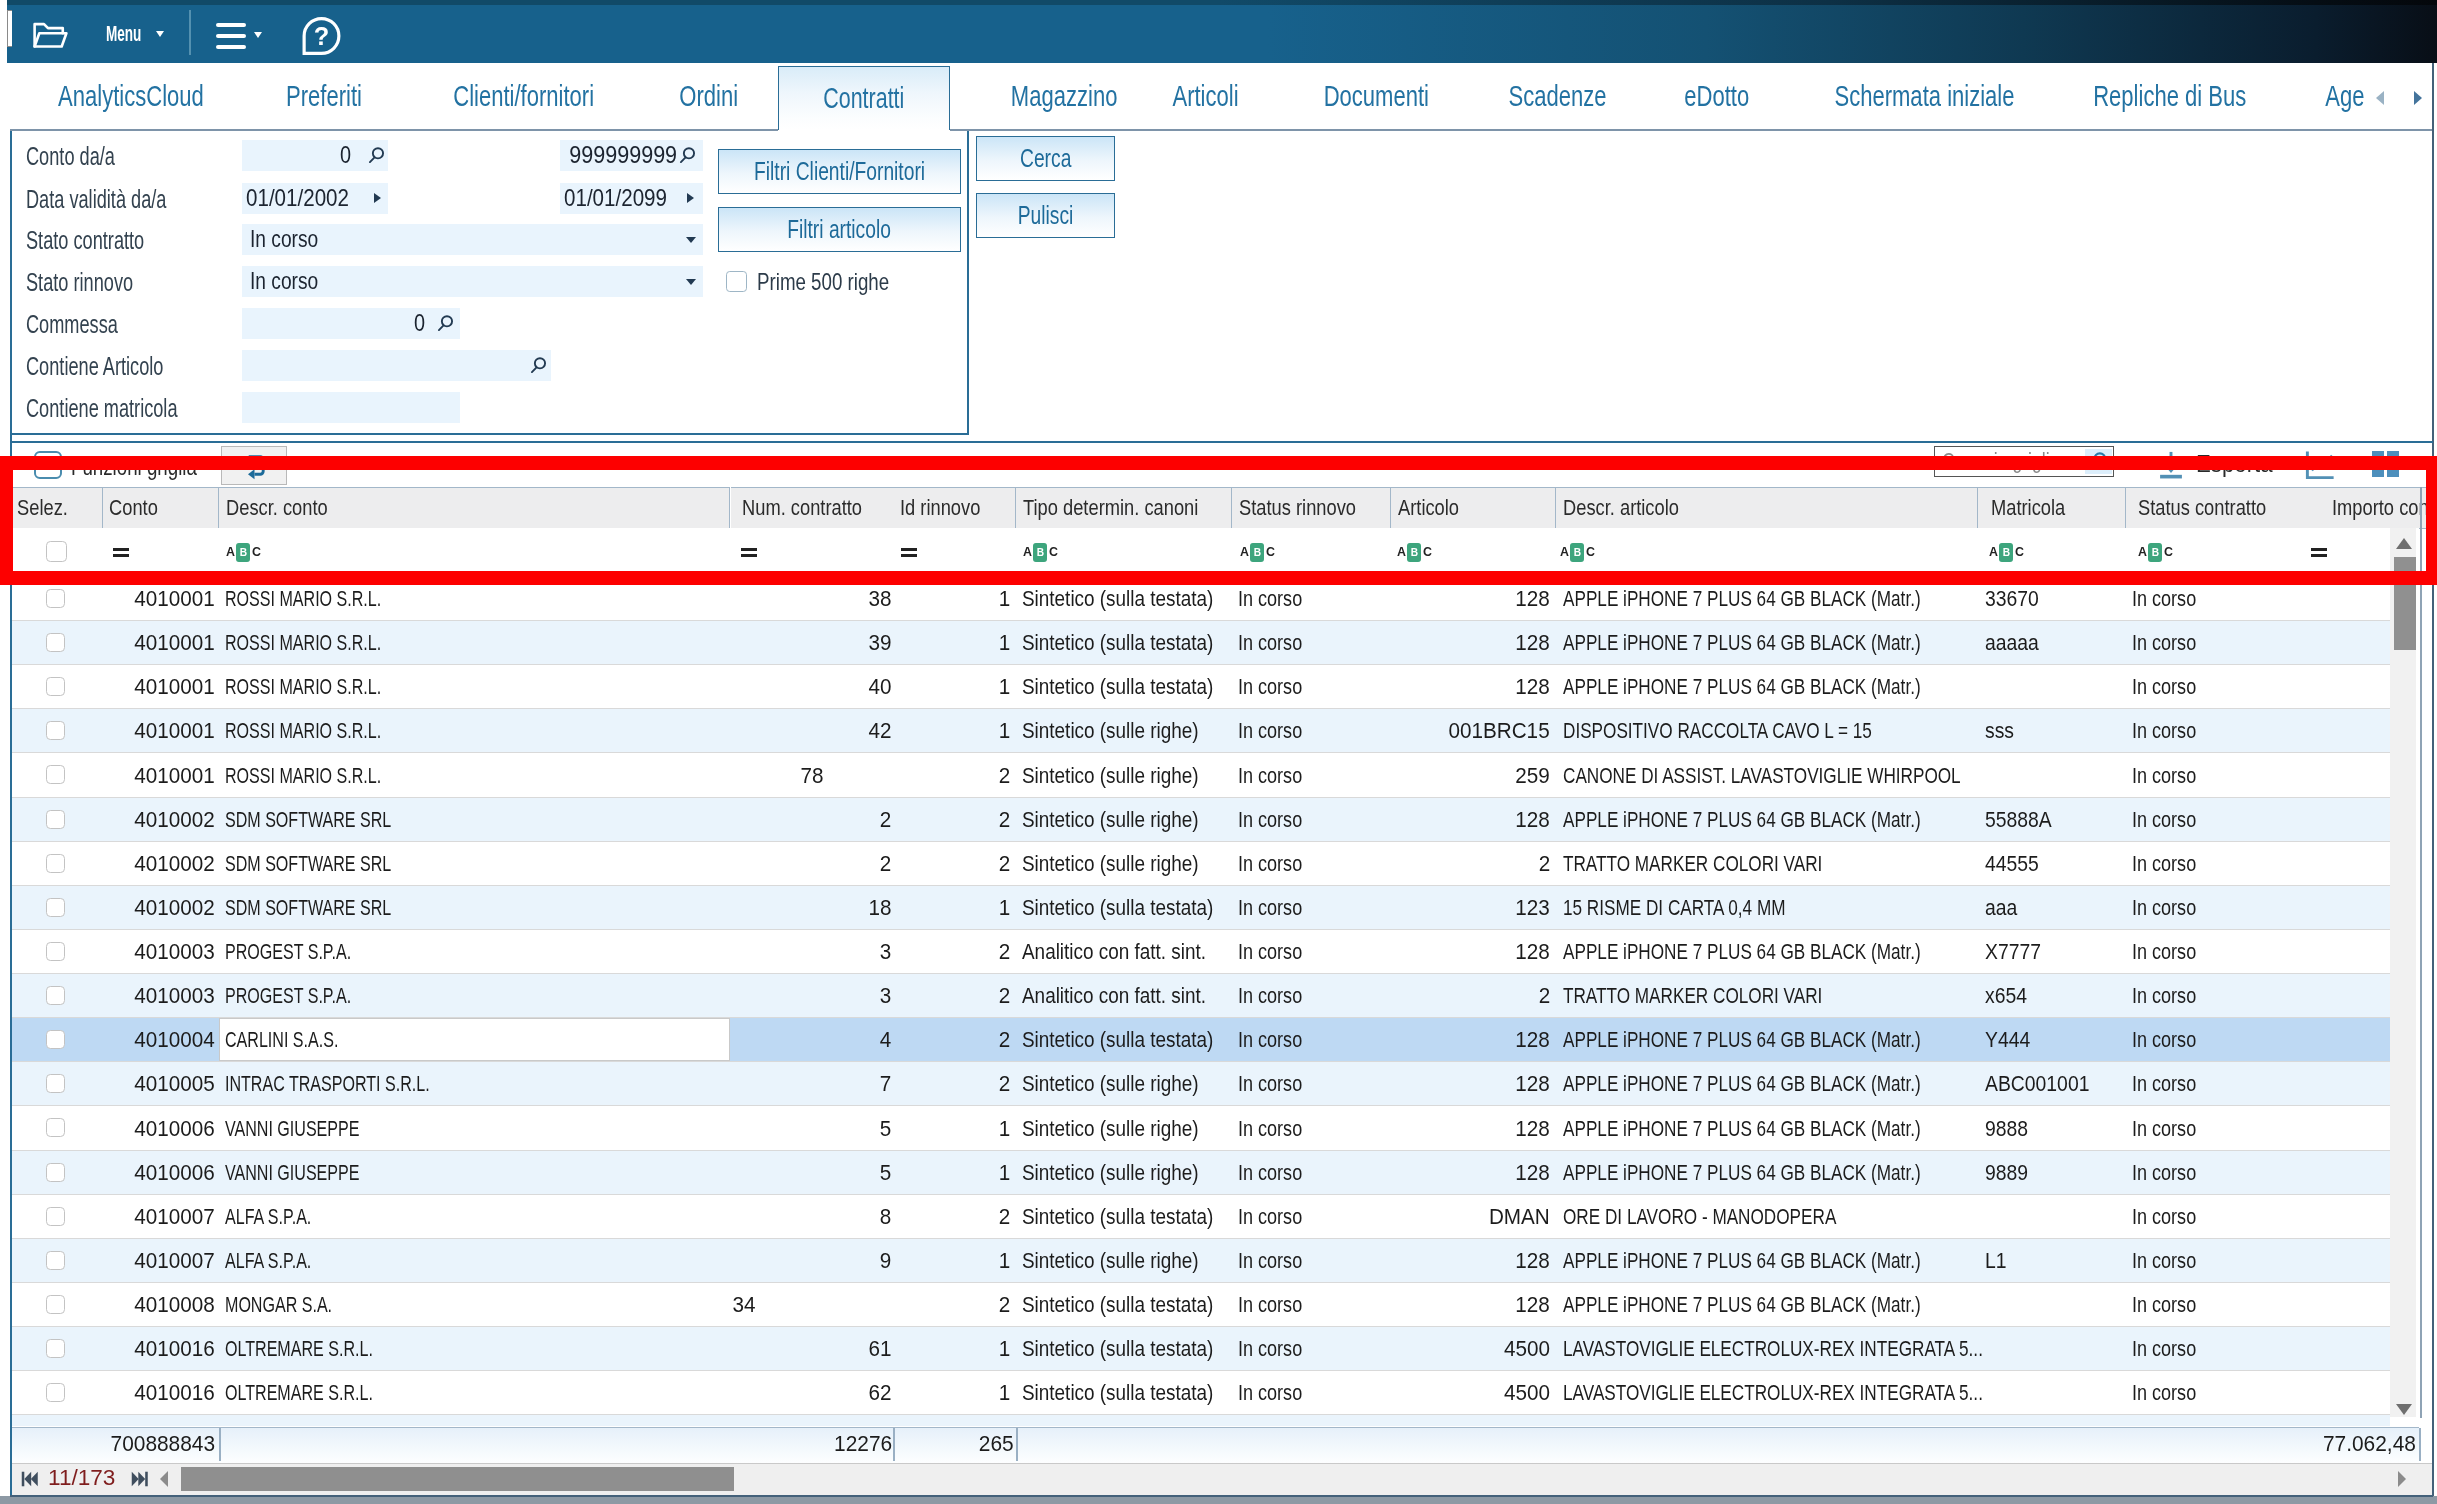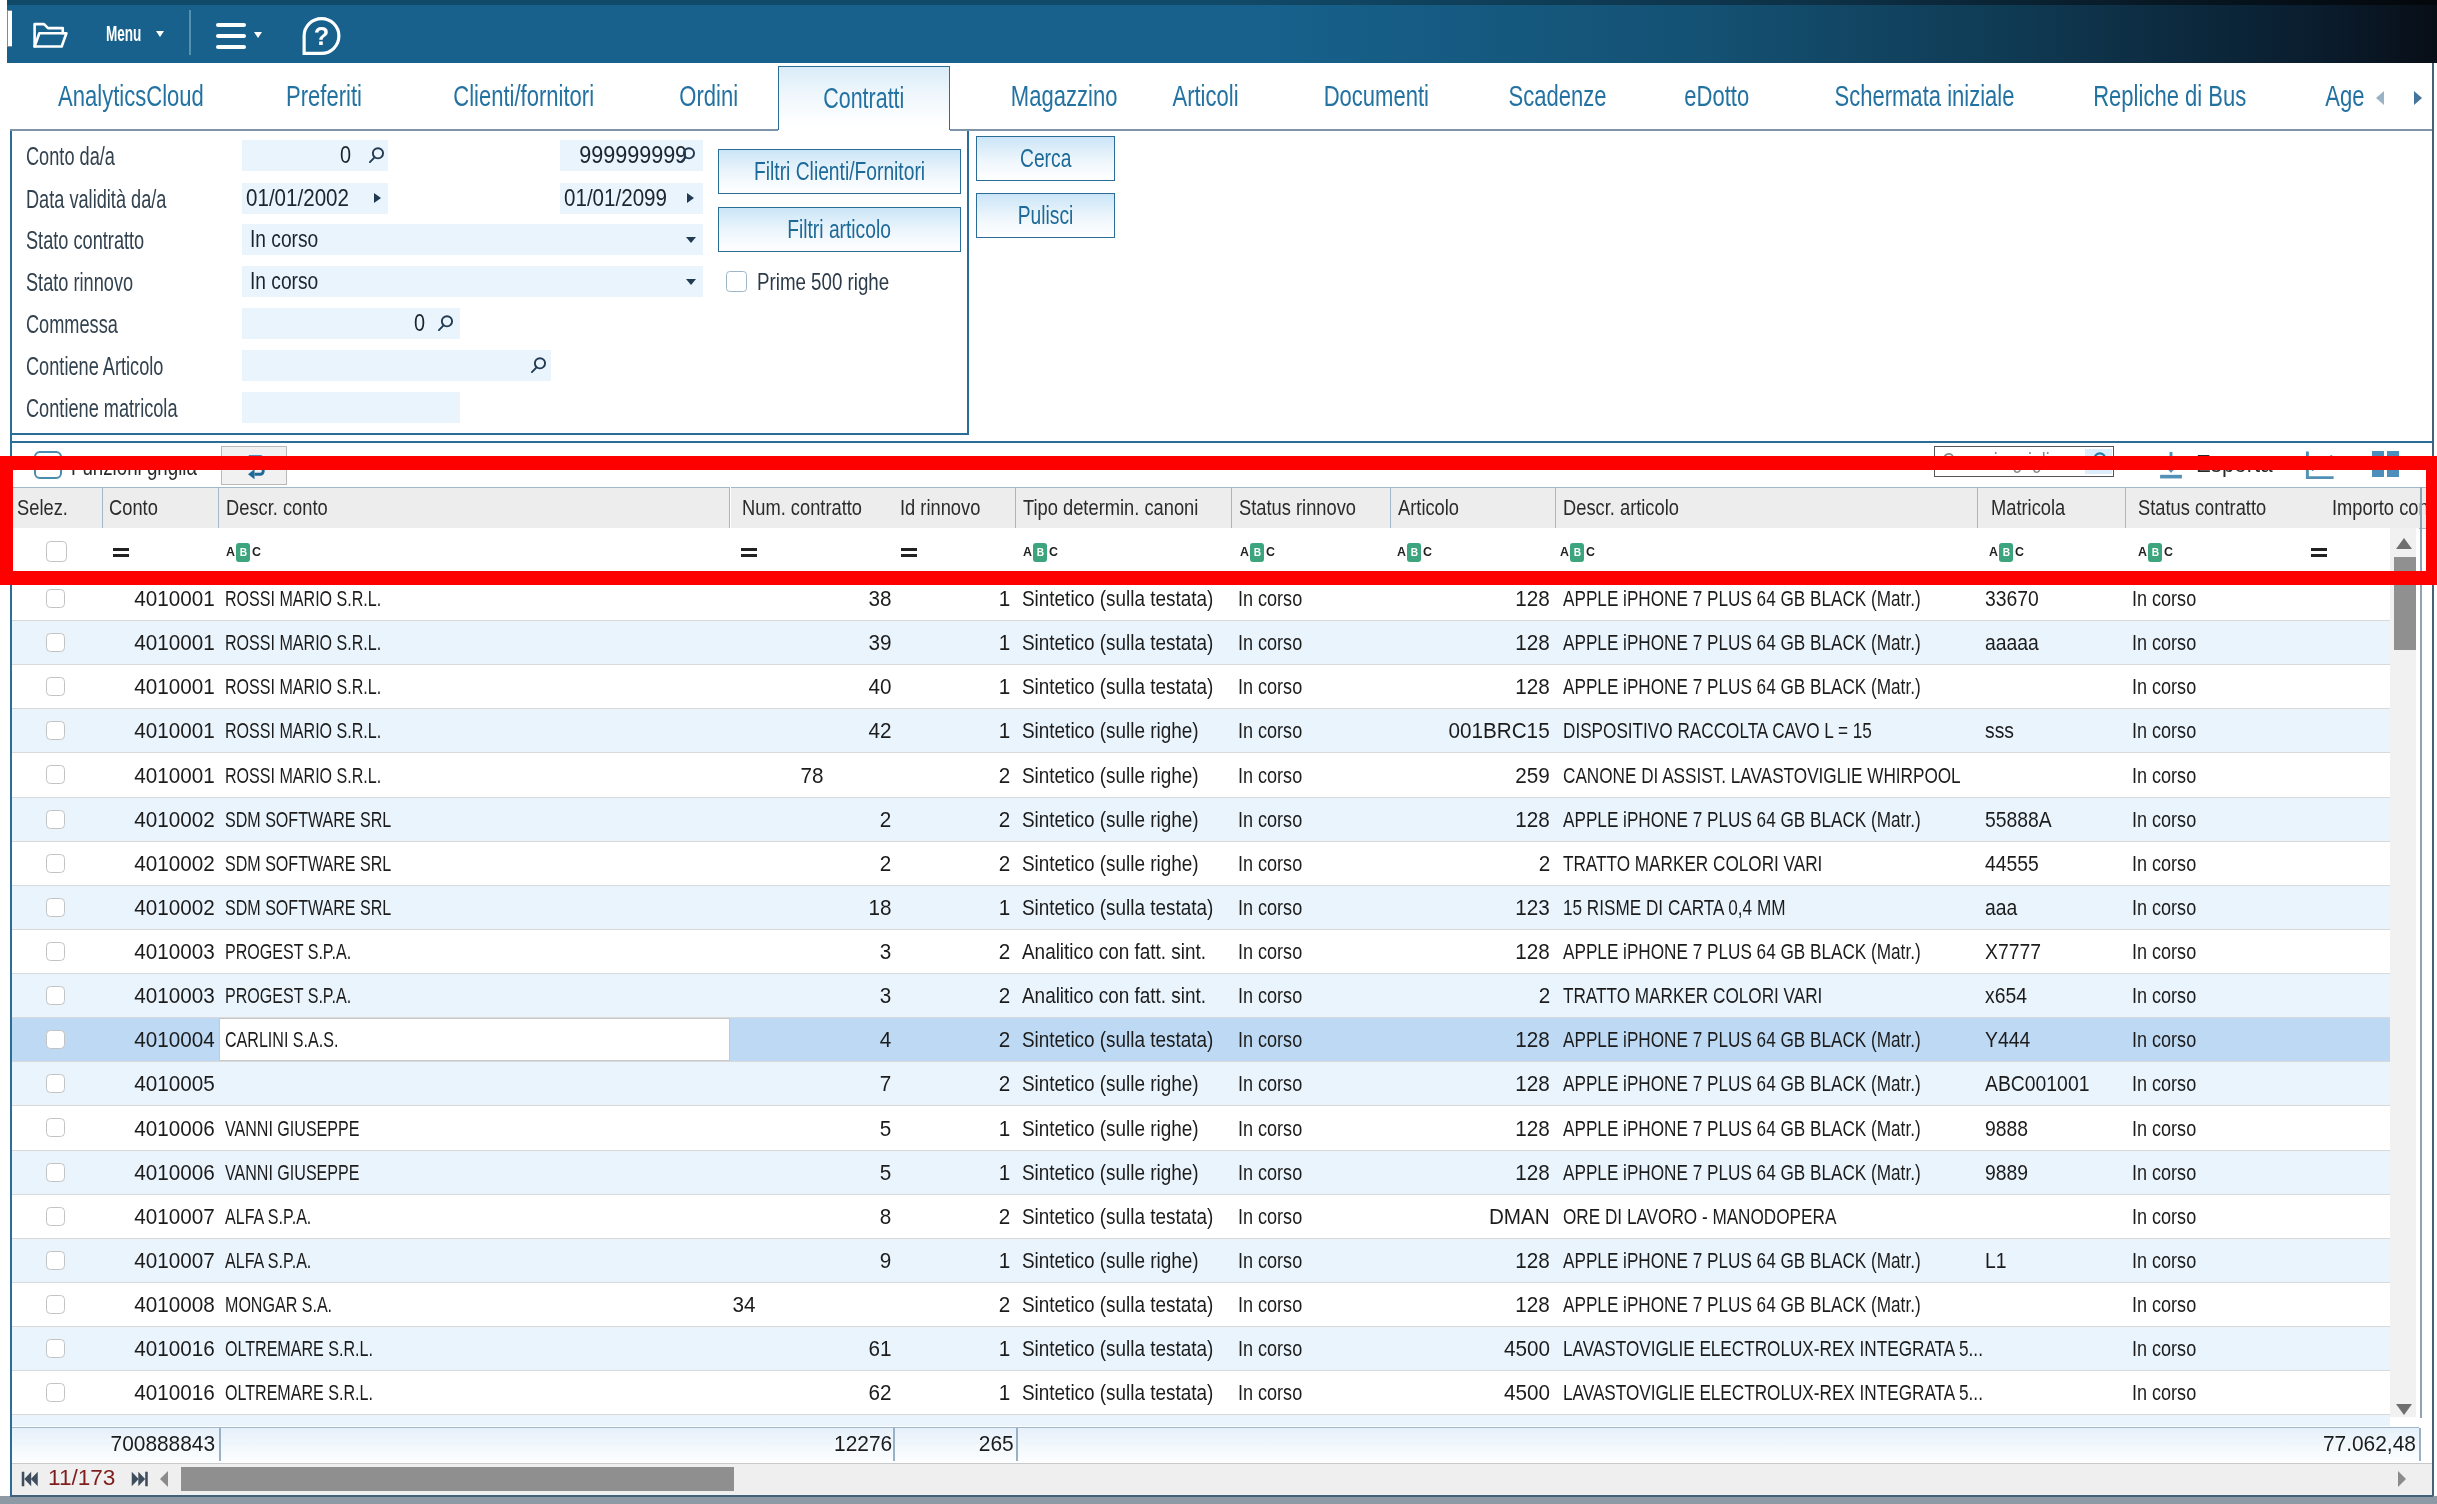--- a/index.html
+++ b/index.html
@@ -85,21 +85,21 @@
 <div class="lbl" style="left:25.6px;top:224px">Stato contratto</div>
 <div class="lbl" style="left:25.6px;top:266px">Stato rinnovo</div>
 <div class="lbl" style="left:25.6px;top:308px">Commessa</div>
 <div class="lbl" style="left:25.6px;top:350px">Contiene Articolo</div>
 <div class="lbl" style="left:25.6px;top:392px">Contiene matricola</div>
 <div class="fld" style="left:242px;top:140px;width:146px;padding-right:37px;text-align:right"><span style="transform-origin:right center">0</span></div>
 <svg class="ab" width="19" height="19" viewBox="0 0 26 26" style="left:367px;top:146px">
       <circle cx="15" cy="10" r="7" fill="none" stroke="#223a52" stroke-width="2.6"></circle>
       <line x1="10" y1="16" x2="4" y2="22" stroke="#223a52" stroke-width="2.6" stroke-linecap="round"></line>
     </svg>
-<div class="fld" style="left:560px;top:140px;width:143px;padding-right:16px;text-align:right"><span style="transform-origin:right center;transform:scaleX(0.92)">999999999</span></div>
+<div class="fld" style="left:560px;top:140px;width:143px;padding-right:26px;text-align:right"><span style="transform-origin:right center;transform:scaleX(0.92)">999999999</span></div>
 <svg class="ab" width="19" height="19" viewBox="0 0 26 26" style="left:678px;top:146px">
       <circle cx="15" cy="10" r="7" fill="none" stroke="#223a52" stroke-width="2.6"></circle>
       <line x1="10" y1="16" x2="4" y2="22" stroke="#223a52" stroke-width="2.6" stroke-linecap="round"></line>
     </svg>
 <div class="fld" style="left:242px;top:183px;width:146px;padding-left:4.4px"><span style="transform-origin:left center;transform:scaleX(0.88)">01/01/2002</span></div>
 <div class="ab" style="left:374px;top:193px;width:0;height:0;border-top:5.1px solid transparent;border-bottom:5.1px solid transparent;border-left:7.3px solid #223a52"></div>
 <div class="fld" style="left:560px;top:183px;width:143px;padding-left:4.4px"><span style="transform-origin:left center;transform:scaleX(0.88)">01/01/2099</span></div>
 <div class="ab" style="left:687px;top:193px;width:0;height:0;border-top:5.1px solid transparent;border-bottom:5.1px solid transparent;border-left:7.3px solid #223a52"></div>
 <div class="fld" style="left:242px;top:224px;width:461px;padding-left:8px"><span style="transform-origin:left center;transform:scaleX(0.82)">In corso</span></div>
 <div class="ab" style="left:686px;top:237px;width:0;height:0;border-left:5.8px solid transparent;border-right:5.8px solid transparent;border-top:6.6px solid #223a52"></div>
@@ -338,20 +338,21 @@
 <div class="cell" style="left:893px;top:1018px;width:117px;text-align:right"><span style="display:inline-block;transform:scaleX(0.94);transform-origin:right center;white-space:nowrap">2</span></div>
 <div class="cell" style="left:1022px;top:1018px;width:212px"><span style="display:inline-block;transform:scaleX(0.86);transform-origin:left center;white-space:nowrap">Sintetico (sulla testata)</span></div>
 <div class="cell" style="left:1238px;top:1018px;width:150px"><span style="display:inline-block;transform:scaleX(0.82);transform-origin:left center;white-space:nowrap">In corso</span></div>
 <div class="cell" style="left:1391px;top:1018px;width:159px;text-align:right"><span style="display:inline-block;transform:scaleX(0.94);transform-origin:right center;white-space:nowrap">128</span></div>
 <div class="cell" style="left:1563px;top:1018px;width:409px"><span style="display:inline-block;transform:scaleX(0.78);transform-origin:left center;white-space:nowrap">APPLE iPHONE 7 PLUS 64 GB BLACK (Matr.)</span></div>
 <div class="cell" style="left:1985px;top:1018px;width:139px"><span style="display:inline-block;transform:scaleX(0.88);transform-origin:left center;white-space:nowrap">Y444</span></div>
 <div class="cell" style="left:2132px;top:1018px;width:186px"><span style="display:inline-block;transform:scaleX(0.82);transform-origin:left center;white-space:nowrap">In corso</span></div>
 <div class="ab" style="left:12.4px;top:1062px;width:2378px;height:43px;background:#eaf4fc;border-bottom:0.7px solid #d9d9d9"></div>
 <div style="position:absolute;left:46px;top:1074px;width:19px;height:19px;border:1.5px solid #c3c3c3;border-radius:4.4px;background:#fff;box-sizing:border-box"></div>
 <div class="cell" style="left:103px;top:1062px;width:112px;text-align:right"><span style="display:inline-block;transform:scaleX(0.94);transform-origin:right center;white-space:nowrap">4010005</span></div>
+<div class="cell" style="left:225px;top:1062px;width:504px"><span style="display:inline-block;transform:scaleX(0.73);transform-origin:left center;white-space:nowrap">INTRAC TRASPORTI S.R.L.</span></div>
 <div class="cell" style="left:731px;top:1062px;width:160px;text-align:right"><span style="display:inline-block;transform:scaleX(0.94);transform-origin:right center;white-space:nowrap">7</span></div>
 <div class="cell" style="left:893px;top:1062px;width:117px;text-align:right"><span style="display:inline-block;transform:scaleX(0.94);transform-origin:right center;white-space:nowrap">2</span></div>
 <div class="cell" style="left:1022px;top:1062px;width:212px"><span style="display:inline-block;transform:scaleX(0.86);transform-origin:left center;white-space:nowrap">Sintetico (sulle righe)</span></div>
 <div class="cell" style="left:1238px;top:1062px;width:150px"><span style="display:inline-block;transform:scaleX(0.82);transform-origin:left center;white-space:nowrap">In corso</span></div>
 <div class="cell" style="left:1391px;top:1062px;width:159px;text-align:right"><span style="display:inline-block;transform:scaleX(0.94);transform-origin:right center;white-space:nowrap">128</span></div>
 <div class="cell" style="left:1563px;top:1062px;width:409px"><span style="display:inline-block;transform:scaleX(0.78);transform-origin:left center;white-space:nowrap">APPLE iPHONE 7 PLUS 64 GB BLACK (Matr.)</span></div>
 <div class="cell" style="left:1985px;top:1062px;width:139px"><span style="display:inline-block;transform:scaleX(0.88);transform-origin:left center;white-space:nowrap">ABC001001</span></div>
 <div class="cell" style="left:2132px;top:1062px;width:186px"><span style="display:inline-block;transform:scaleX(0.82);transform-origin:left center;white-space:nowrap">In corso</span></div>
 <div class="ab" style="left:12.4px;top:1107px;width:2378px;height:43px;background:#ffffff;border-bottom:0.7px solid #d9d9d9"></div>
 <div style="position:absolute;left:46px;top:1118px;width:19px;height:19px;border:1.5px solid #c3c3c3;border-radius:4.4px;background:#fff;box-sizing:border-box"></div>

